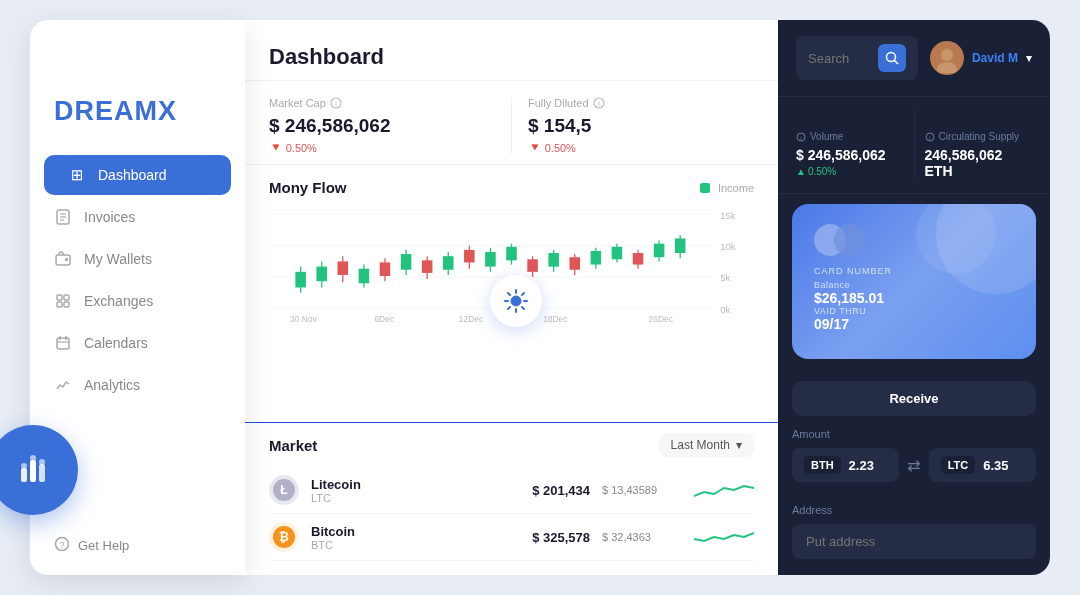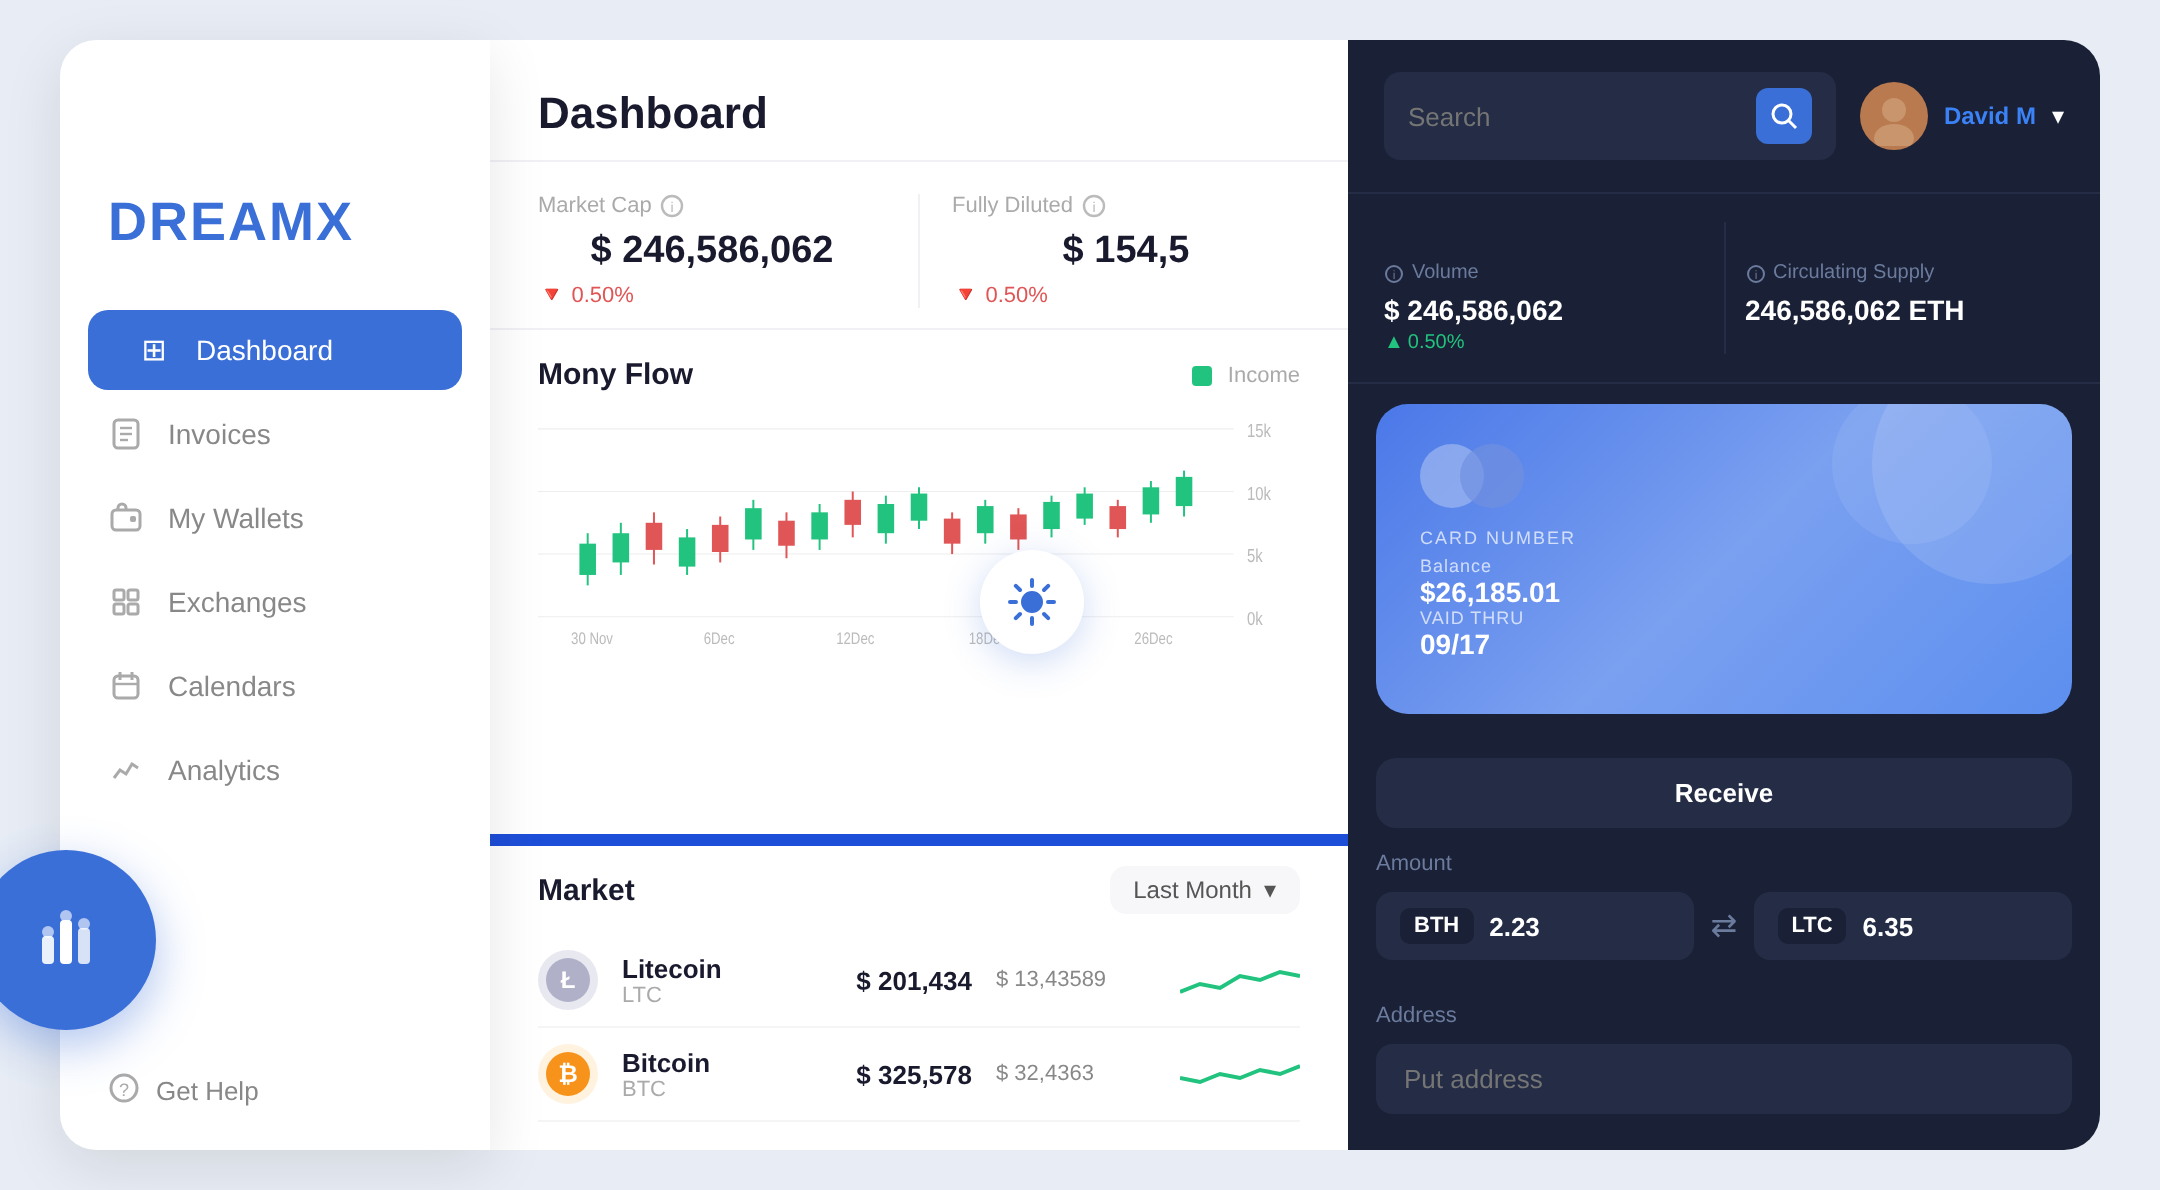--- a/index.html
+++ b/index.html
@@ -122,21 +122,20 @@
       font-weight: 700;
       color: #1a1a2e;
       border-bottom: 1px solid #f0f0f5;
     }
 
     .stats-row {
       display: flex;
       padding: 16px 24px 10px 24px;
       gap: 16px;
       border-bottom: 1px solid #f0f0f5;
-      text-align: center;
     }
 
     .stat-card {
       flex: 1;
     }
     .stat-label {
       font-size: 11px;
       color: #aaa;
       display: flex;
       align-items: center;
@@ -192,21 +191,21 @@
 
     .candlestick-chart {
       width: 100%;
       height: 120px;
       position: relative;
     }
 
     
     .market-section {
       padding: 10px 24px 14px 24px;
-      border-top: 6px solid #1d4ed8;
+      border-top: 1px solid #1d4ed8;
     }
     .market-header {
       display: flex;
       justify-content: space-between;
       align-items: center;
       margin-bottom: 10px;
     }
     .market-title {
       font-size: 15px;
       font-weight: 700;
@@ -242,21 +241,21 @@
       flex-shrink: 0;
     }
     .coin-name-col { flex: 1; font-size: 13px; font-weight: 600; color: #1a1a2e; }
     .coin-ticker { font-size: 11px; color: #aaa; font-weight: 400; }
     .coin-price { font-size: 13px; font-weight: 600; color: #1a1a2e; }
     .coin-change { font-size: 11px; color: #888; width: 80px; }
     .sparkline { width: 60px; height: 24px; }
 
     
     .right-panel {
-      width: 376px;
+      width: 272px;
       background: #1a2035;
       border-radius: 0 18px 18px 0;
       display: flex;
       flex-direction: column;
       overflow: hidden;
       flex-shrink: 0;
       position: relative;
     }
 
     .right-header {

